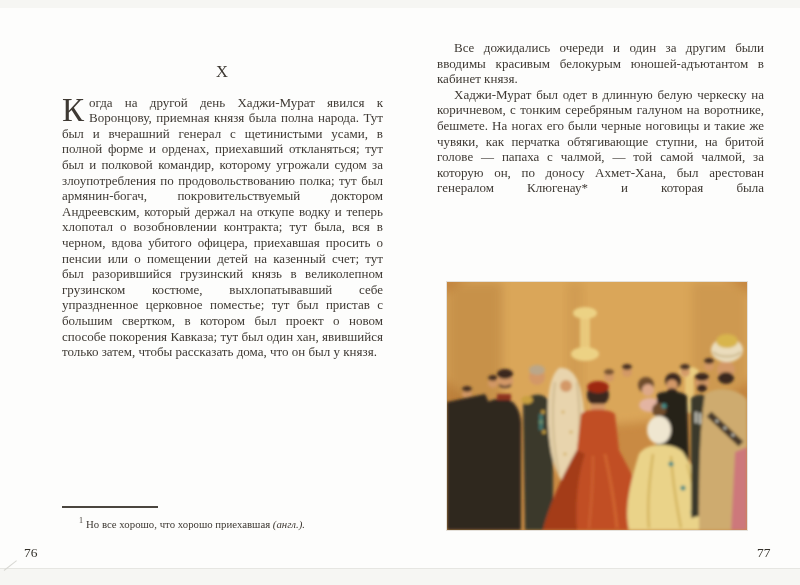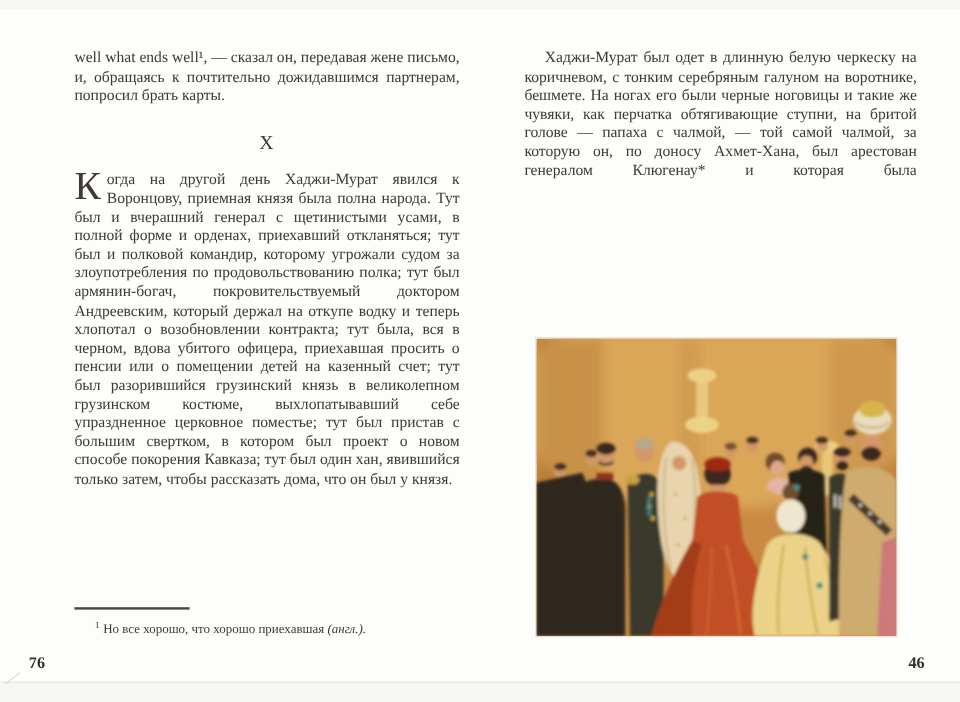--- a/index.html
+++ b/index.html
@@ -25,21 +25,21 @@
   .chapter{margin:24px 0 15px 0;text-align:center;font-size:16.5px;letter-spacing:1px;
     text-align-last:center;text-indent:0;}
   .dropcap{float:left;font-size:33px;line-height:27px;padding:2px 5px 0 0;}
 
   .footnote{position:absolute;left:62px;top:506px;width:321px;font-size:10.8px;line-height:13px;}
   .fn-rule{width:96px;height:2px;background:#4a453e;margin-bottom:6px;}
   .fn-text{padding-left:17px;}
   .fn-text sup{font-size:8px;margin-right:3px;}
   .fn-text i{font-style:italic;}
 
-  .pagenum{position:absolute;top:545px;font-weight:bold;font-size:13.5px;color:#33302a;}
+  .pagenum{position:absolute;top:545px;font-weight:normal;font-size:13.5px;color:#33302a;}
   .pagenum.left{left:24px;}
   .pagenum.right{left:757px;}
 
   .illustration{position:absolute;left:447px;top:282px;width:300px;height:248px;
     box-shadow:0 0 0 1px rgba(120,100,70,0.18);}
   svg{display:block;}
 
   
   .i-bg{fill:var(--background-amber)} .i-bglight{fill:var(--background-light)}
   .i-bgdark{fill:var(--background-shadow)} .i-chand{fill:var(--chandelier-gold)}
@@ -59,33 +59,33 @@
   .i-redcollar{fill:var(--red-collar)} .i-darkstroke{stroke:var(--figure-dark);fill:none}
 </style>
 </head>
 <body style="color: rgb(62, 57, 51); background: rgb(253, 253, 252);">
 
 <div class="spread">
   <div class="edge-top"></div>
 
   <div>
     <div class="textcol left">
-        <p class="para">well what ends well¹, — сказал он, передавая жене письмо, и, обращаясь к почтительно дожидавшимся партнерам, попросил брать карты.</p>
         <div class="chapter">X</div>
         <p class="para"><span class="dropcap">К</span>огда на другой день Хаджи-Мурат явился к Воронцову, приемная князя была полна народа. Тут был и вчерашний генерал с щетинистыми усами, в полной форме и орденах, приехавший откланяться; тут был и полковой командир, которому угрожали судом за злоупотребления по продовольствованию полка; тут был армянин-богач, покровительствуемый доктором Андреевским, который держал на откупе водку и теперь хлопотал о возобновлении контракта; тут была, вся в черном, вдова убитого офицера, приехавшая просить о пенсии или о помещении детей на казенный счет; тут был разорившийся грузинский князь в великолепном грузинском костюме, выхлопатывавший себе упраздненное церковное поместье; тут был пристав с большим свертком, в котором был проект о новом способе покорения Кавказа; тут был один хан, явившийся только затем, чтобы рассказать дома, что он был у князя.</p>
       </div>
     <div class="footnote">
       <div class="fn-rule"></div>
       <div class="fn-text"><sup>1</sup><span>Но все хорошо, что хорошо приехавшая </span><i>(англ.).</i></div>
     </div>
     <div class="pagenum left">76</div>
   </div>
 
   <div>
     <div class="textcol right">
+        <p class="para ind">Все дожидались очереди и один за другим были вводимы красивым белокурым юношей-адъютантом в кабинет князя.</p>
         <p class="para ind cont">Хаджи-Мурат был одет в длинную белую черкеску на коричневом, с тонким серебряным галуном на воротнике, бешмете. На ногах его были черные ноговицы и такие же чувяки, как перчатка обтягивающие ступни, на бритой голове — папаха с чалмой, — той самой чалмой, за которую он, по доносу Ахмет-Хана, был арестован генералом Клюгенау* и которая была</p>
       </div>
 
     <div class="illustration">
       <svg width="300" height="248" viewBox="0 0 300 248">
         <defs>
           <filter id="soft" x="-30%" y="-30%" width="160%" height="160%">
               <feGaussianBlur stdDeviation="5"></feGaussianBlur>
             </filter>
           <filter id="soft2" x="-30%" y="-30%" width="160%" height="160%">
@@ -214,18 +214,18 @@
             <path class="i-laceshadow" d="M266,70 C272,76 288,76 294,70" stroke-width="2" opacity="0.8"></path>
           </g>
 
           <path class="i-pink" d="M288,170 L300,165 L300,248 L284,248 Z" opacity="0.95"></path>
         </g>
 
         <rect class="i-glaze i-bg" x="0" y="0" width="300" height="248" opacity="0.06"></rect>
       </svg>
     </div>
 
-    <div class="pagenum right">46</div>
+    <div class="pagenum right">77</div>
   </div>
 
   <div class="edge-bottom"></div>
   <div class="corner-mark"></div>
 </div>
 
 </body></html>

